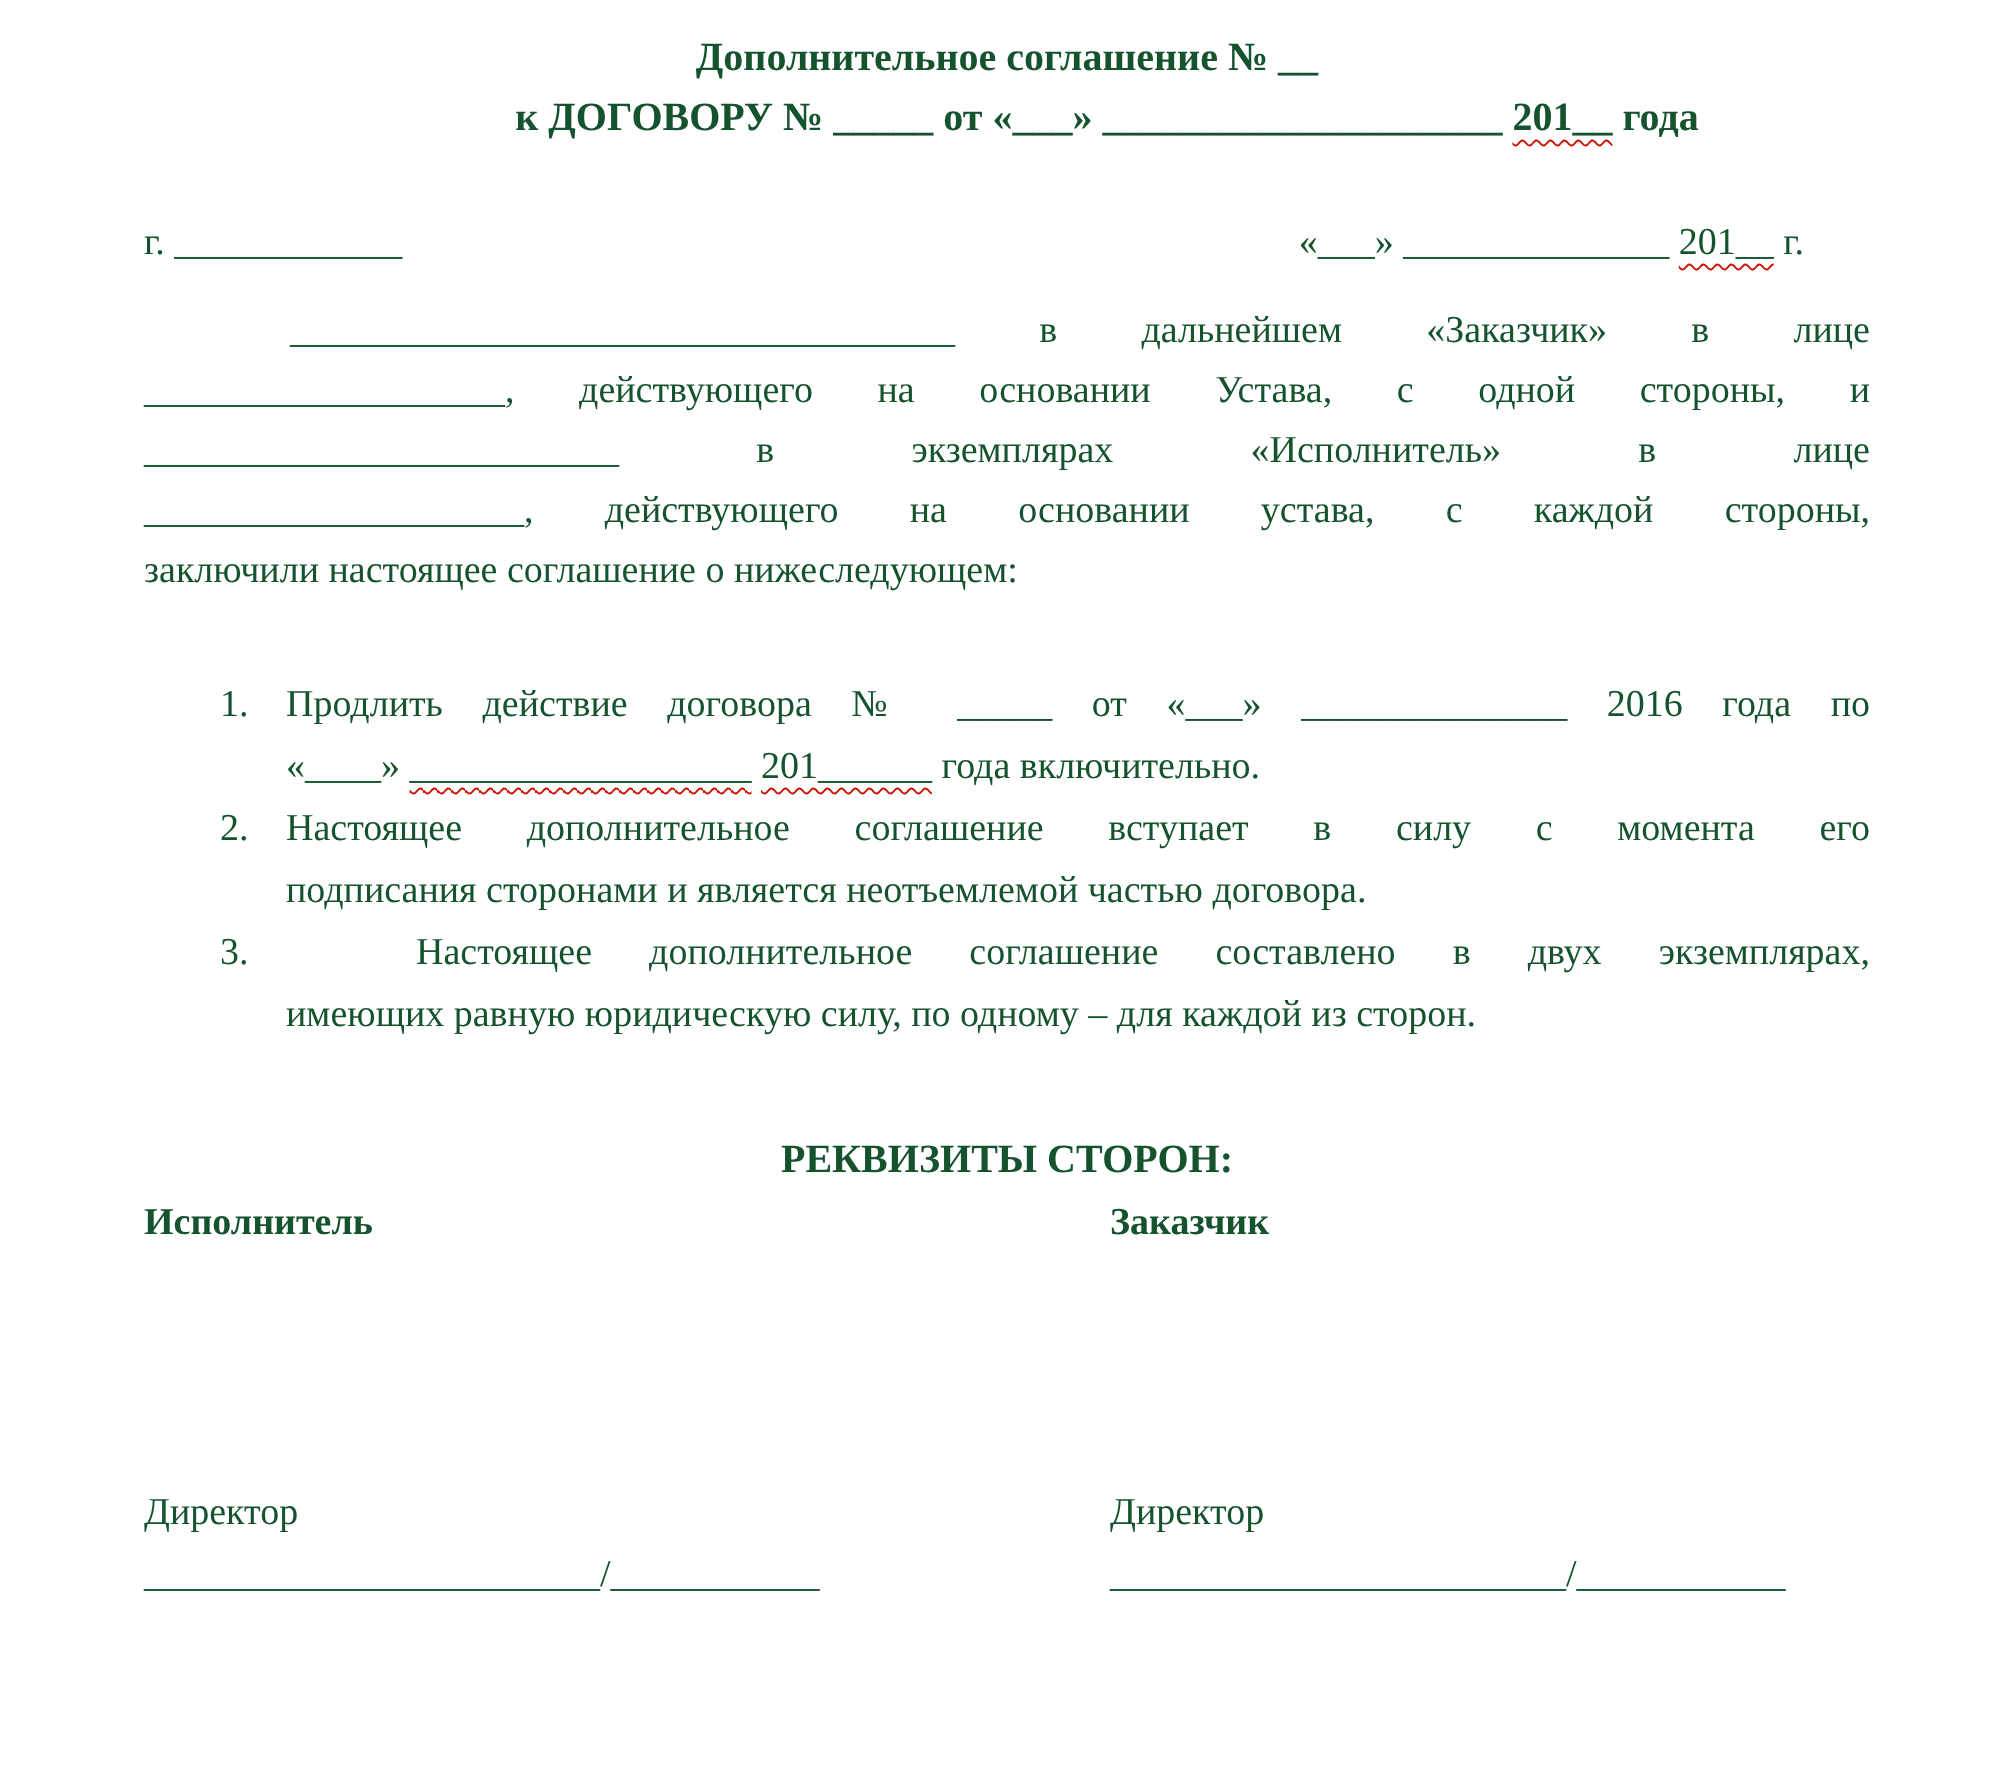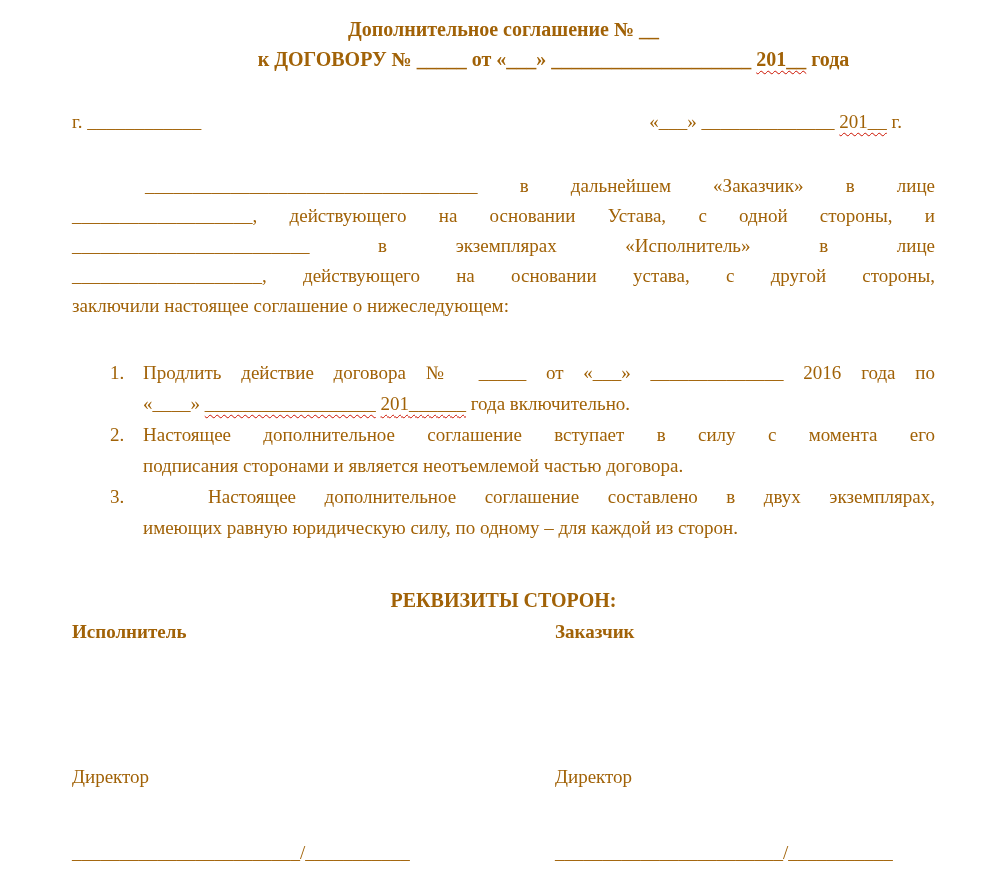--- a/index.html
+++ b/index.html
@@ -2,21 +2,21 @@
 <html><head>
 <meta charset="utf-8">
 <style>
   html, body { margin: 0; padding: 0; background: #ffffff; }
   .page {
     position: relative;
     width: 1000px;
     height: 889px;
     box-sizing: border-box;
     background: #ffffff;
-    color: #a16207;
+    color: #14532d;
     font-family: "Liberation Serif", "DejaVu Serif", serif;
     font-size: 19px;
     padding: 10px 65px 20px 72px;
     overflow: hidden;
   }
   .titles { line-height: 30px; text-align: center; font-weight: bold; font-size: 20px; margin-top: 4px; }
   .title-l2 { margin-left: 100px; }
   .sq {
     text-decoration-line: underline;
     text-decoration-style: wavy;
@@ -25,56 +25,56 @@
     text-underline-offset: 4px;
     text-decoration-skip-ink: none;
   }
   .dateline {
     margin-top: 33px;
     line-height: 30px;
     display: flex;
     justify-content: space-between;
   }
   .dateline .date { margin-right: 33px; }
-  .preamble { margin-top: 34px; line-height: 30px; }
+  .preamble { margin-top: 14px; line-height: 30px; }
   .jl { text-align: justify; text-align-last: justify; }
   .indent1 { text-indent: 73px; }
   .clauses { margin-top: 36px; line-height: 31px; }
   .clause { display: flex; padding-left: 38px; }
   .clause .num { width: 33px; flex-shrink: 0; }
   .clause .cbody { flex: 1; min-width: 0; }
   .indent3 { text-indent: 65px; }
   .req-heading { margin-top: 42px; line-height: 31px; text-align: center; font-weight: bold; font-size: 20px; }
   .cols { display: flex; line-height: 31px; }
   .col-l { width: 483px; flex-shrink: 0; }
   .col-r { flex: 1; }
   .parties { font-weight: bold; }
   .directors { margin-top: 114px; }
-  .signatures { margin-top: 45px; }
+  .signatures { }
 </style>
 </head>
 <body>
 
 <div class="page">
 
   <div class="titles">
     <div>Дополнительное соглашение № __</div>
     <div class="title-l2"><span>к ДОГОВОРУ № _____ от «___» ____________________ </span><span class="sq">201__</span><span> года</span></div>
   </div>
 
   <div class="dateline">
     <span>г. ____________</span>
     <span class="date"><span>«___» ______________ </span><span class="sq">201__</span><span> г.</span></span>
   </div>
 
   <div class="preamble">
     <div class="jl indent1">___________________________________ в дальнейшем «Заказчик» в лице</div>
     <div class="jl">___________________, действующего на основании Устава, с одной стороны, и</div>
     <div class="jl">_________________________ в экземплярах «Исполнитель» в лице</div>
-    <div class="jl">____________________, действующего на основании устава, с другой стороны,</div>
+    <div class="jl">____________________, действующего на основании устава, с каждой стороны,</div>
     <div>заключили настоящее соглашение о нижеследующем:</div>
   </div>
 
   <div class="clauses">
 
     <div class="clause">
       <span class="num">1.</span>
       <div class="cbody">
         <div class="jl">Продлить действие договора № _____ от «___» ______________ 2016 года по</div>
         <div><span>«____» </span><span class="sq">__________________</span><span> </span><span class="sq">201______</span><span> года включительно.</span></div>

